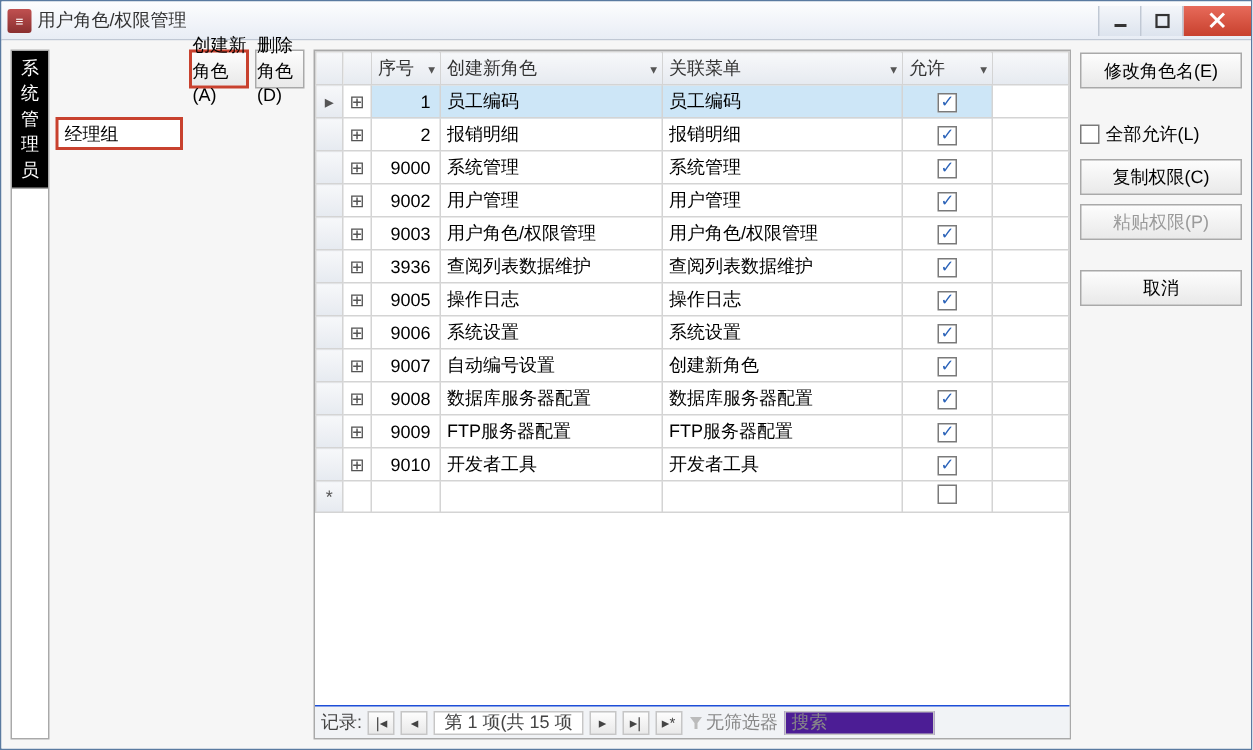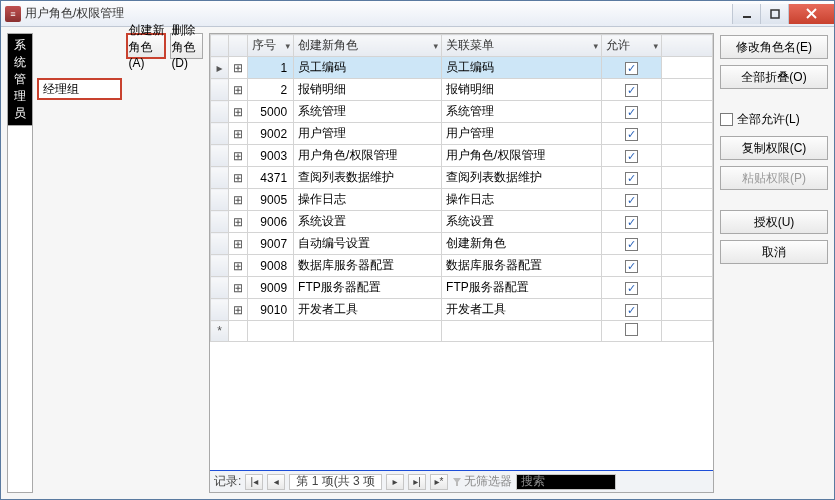--- a/index.html
+++ b/index.html
@@ -40,21 +40,21 @@
 td.col-menu { width: 160px; }
 td.col-allow { width: 60px; text-align: center; }
 tr.selected td.col-module, tr.selected td.col-menu, tr.selected td.col-seq, tr.selected td.col-allow { background: #cde6f7; }
 .chk { width: 13px; height: 13px; border: 1px solid #7a7a7a; display: inline-flex; align-items: center; justify-content: center; background: #fff; }
 .chk.checked::after { content: "✓"; color: #2a62b8; font-size: 11px; line-height: 1; }
 
 .nav-bar { height: 22px; border-top: 1px solid #1d4ed8; display: flex; align-items: center; padding: 0 4px; gap: 4px; background: #f1f3f6; color: #444; }
 .nav-bar .nav-btn { width: 18px; height: 16px; display: flex; align-items: center; justify-content: center; border: 1px solid #c6c6c6; background: linear-gradient(#fdfdfd,#e9e9e9); cursor: pointer; font-size: 10px; }
 .nav-bar .nav-counter { border: 1px solid #c6c6c6; background: #fff; padding: 0 6px; height: 16px; display: flex; align-items: center; }
 .nav-bar .filter-icon { display: inline-flex; align-items: center; gap: 2px; color: #888; text-align: right; }
-.nav-bar .search-box { border: 1px solid #c6c6c6; background: #000000; flex: 1; max-width: 100px; height: 16px; padding: 0 4px; display: flex; align-items: center; color: #888; }
+.nav-bar .search-box { border: 1px solid #c6c6c6; background: #4c1d95; flex: 1; max-width: 100px; height: 16px; padding: 0 4px; display: flex; align-items: center; color: #888; }
 
 .right-panel { width: 108px; display: flex; flex-direction: column; gap: 6px; padding-top: 2px; }
 .right-btn { height: 24px; border: 1px solid #a9a9a9; background: linear-gradient(#fdfdfd,#e9e9e9); display: flex; align-items: center; justify-content: center; cursor: pointer; }
 .right-btn.disabled { color: #9a9a9a; }
 .allow-all { display: flex; align-items: center; gap: 4px; padding: 2px 0; }
 .gap { height: 8px; }
 </style>
 </head>
 <body>
 
@@ -132,21 +132,21 @@
                 <td class="col-expand">⊞</td>
                 <td class="col-seq">2</td>
                 <td class="col-module">报销明细</td>
                 <td class="col-menu">报销明细</td>
                 <td class="col-allow"><span class="chk checked"></span></td>
                 <td></td>
               </tr>
               <tr>
                 <td class="col-rowmark"></td>
                 <td class="col-expand">⊞</td>
-                <td class="col-seq">5000</td>
+                <td class="col-seq">9000</td>
                 <td class="col-module">系统管理</td>
                 <td class="col-menu">系统管理</td>
                 <td class="col-allow"><span class="chk checked"></span></td>
                 <td></td>
               </tr>
               <tr>
                 <td class="col-rowmark"></td>
                 <td class="col-expand">⊞</td>
                 <td class="col-seq">9002</td>
                 <td class="col-module">用户管理</td>
@@ -159,21 +159,21 @@
                 <td class="col-expand">⊞</td>
                 <td class="col-seq">9003</td>
                 <td class="col-module">用户角色/权限管理</td>
                 <td class="col-menu">用户角色/权限管理</td>
                 <td class="col-allow"><span class="chk checked"></span></td>
                 <td></td>
               </tr>
               <tr>
                 <td class="col-rowmark"></td>
                 <td class="col-expand">⊞</td>
-                <td class="col-seq">4371</td>
+                <td class="col-seq">3936</td>
                 <td class="col-module">查阅列表数据维护</td>
                 <td class="col-menu">查阅列表数据维护</td>
                 <td class="col-allow"><span class="chk checked"></span></td>
                 <td></td>
               </tr>
               <tr>
                 <td class="col-rowmark"></td>
                 <td class="col-expand">⊞</td>
                 <td class="col-seq">9005</td>
                 <td class="col-module">操作日志</td>
@@ -235,57 +235,51 @@
                 <td class="col-allow"><span class="chk"></span></td>
                 <td></td>
               </tr>
             </tbody>
         </table>
       </div>
       <div class="nav-bar">
         <span>记录:</span>
         <div class="nav-btn">|◂</div>
         <div class="nav-btn">◂</div>
-        <div class="nav-counter">第 1 项(共 3 项</div>
+        <div class="nav-counter">第 1 项(共 15 项</div>
         <div class="nav-btn">▸</div>
         <div class="nav-btn">▸|</div>
         <div class="nav-btn">▸*</div>
         <span class="filter-icon">
           <svg width="10" height="10">
               <path d="M1 1 L9 1 L6 5 L6 9 L4 9 L4 5 Z" fill="#bbb"></path>
             </svg>
           <span>无筛选器</span>
         </span>
         <div class="search-box">
             <span>搜索</span>
           </div>
       </div>
     </div>
 
     <div class="right-panel">
       <div class="right-btn">
           <span>修改角色名(E)</span>
         </div>
-      <div class="right-btn">
-          <span>全部折叠(O)</span>
-        </div>
       <div class="gap"></div>
       <div class="allow-all">
         <span class="chk"></span>
         <span>全部允许(L)</span>
       </div>
       <div class="right-btn">
           <span>复制权限(C)</span>
         </div>
       <div class="right-btn disabled">
           <span>粘贴权限(P)</span>
         </div>
       <div class="gap"></div>
       <div class="right-btn">
-          <span>授权(U)</span>
-        </div>
-      <div class="right-btn">
           <span>取消</span>
         </div>
     </div>
 
   </div>
 </div>
 
 </body></html>

